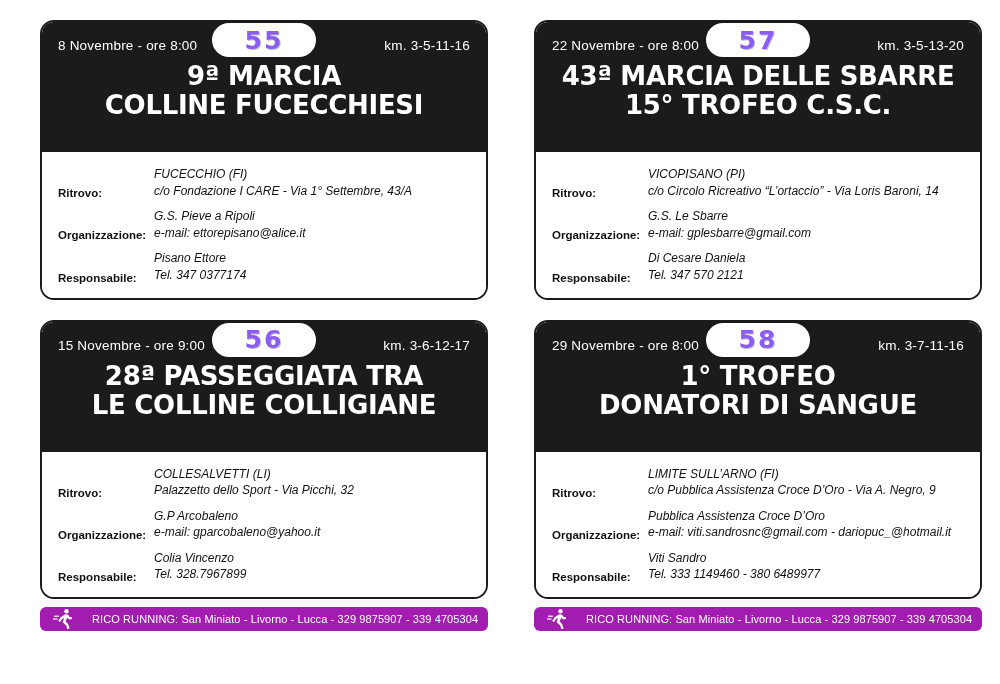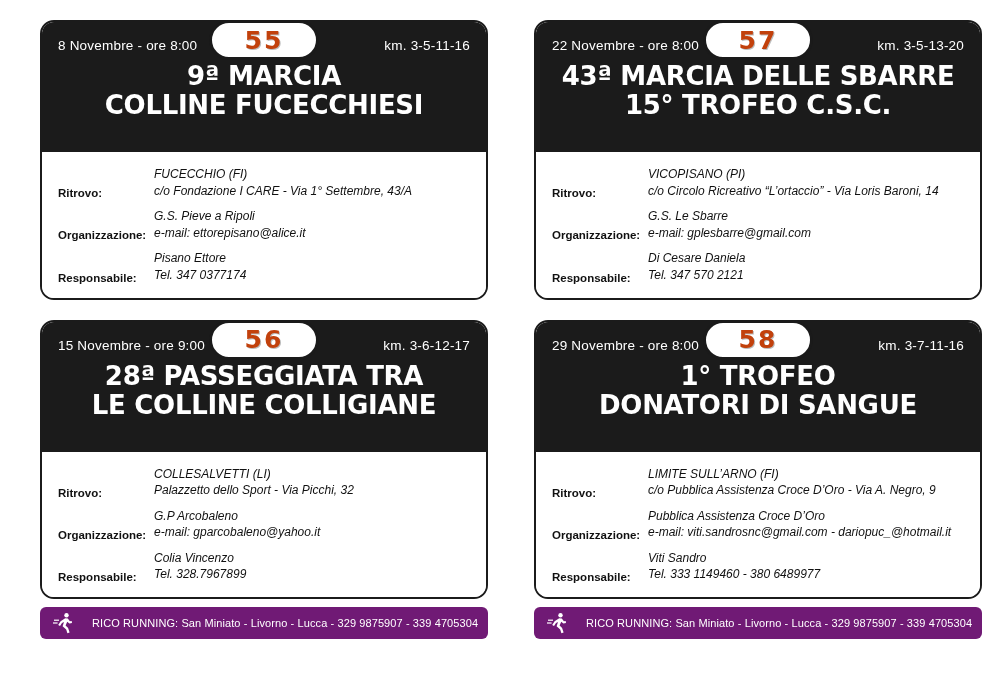--- a/index.html
+++ b/index.html
@@ -46,21 +46,21 @@
     z-index: 5;
     display: flex;
     align-items: center;
     justify-content: center;
     box-sizing: border-box;
   }
   .bubble span {
     font-size: 25px;
     font-weight: bold;
     letter-spacing: 2px;
-    color: #c2410c;
+    color: #8b5cf6;
     text-shadow: 1px 1px 0 #bdbdbd;
     font-family: "DejaVu Sans", sans-serif;
   }
 
   .card-body {
     position: relative;
     margin-top: 20px;
     border: 2px solid #1b1b1b;
     border-radius: 14px;
     background: #ffffff;
@@ -116,22 +116,22 @@
     font-size: 12px;
     color: #111;
     line-height: 1.38;
     font-style: italic;
   }
   .row-value div { white-space: nowrap; }
 
   .footer-bar {
     position: relative;
     margin-top: 0;
-    height: 32px;
-    background: #701a75;
+    height: 24px;
+    background: #a21caf;
     border-radius: 6px;
     display: flex;
     align-items: center;
     padding: 0 10px;
     box-sizing: border-box;
     width: 448px;
   }
   .footer-logo {
     width: 26px;
     height: 26px;

